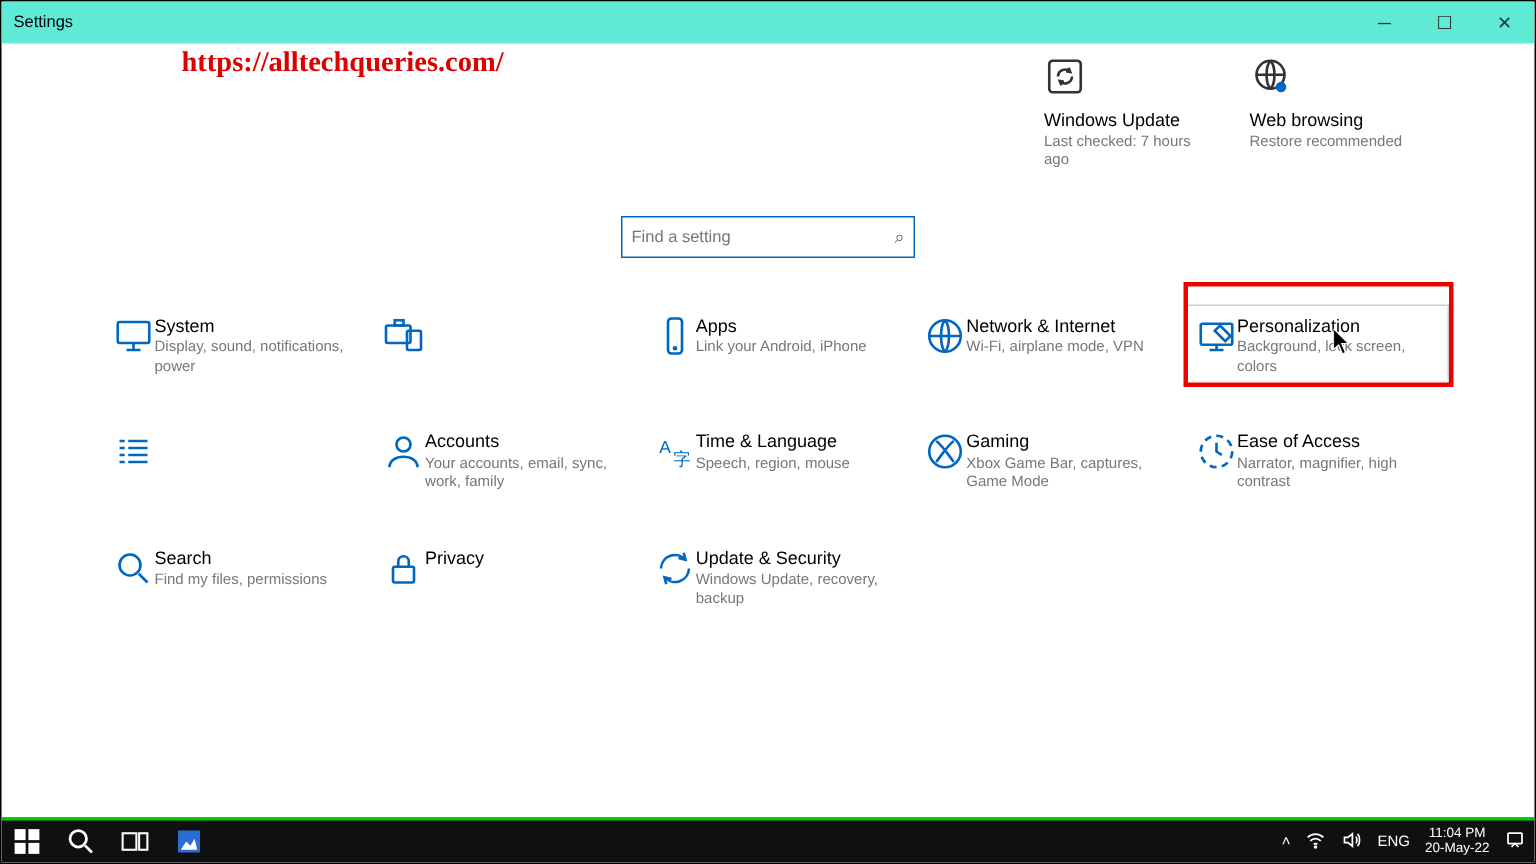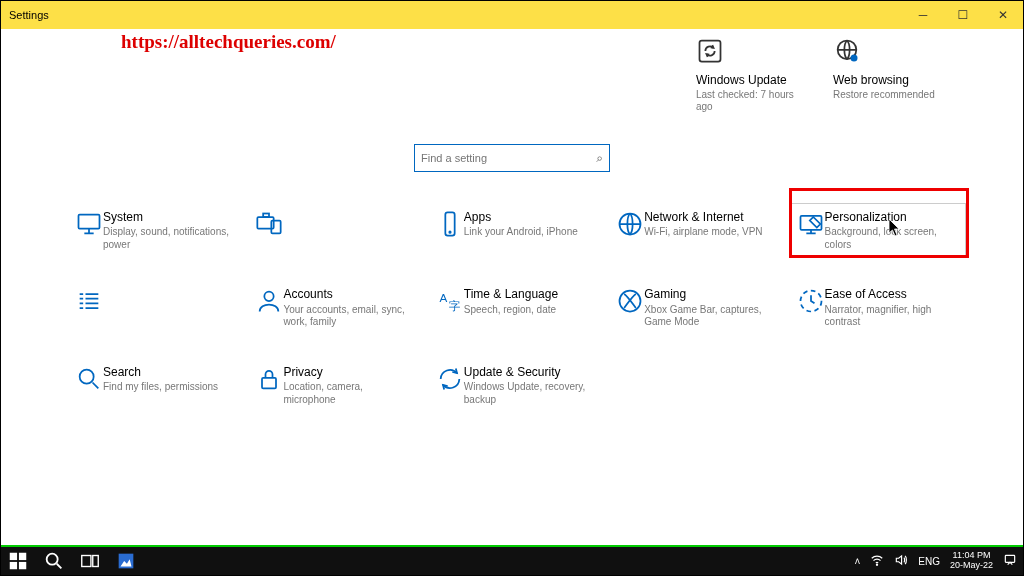--- a/index.html
+++ b/index.html
@@ -1,18 +1,18 @@
 <!DOCTYPE html>
 <html><head>
 <meta charset="utf-8">
 <style>
 * { margin: 0; padding: 0; box-sizing: border-box; font-family: "Segoe UI", Tahoma, sans-serif; }
 body { width: 1024px; height: 576px; overflow: hidden; background: #fff; position: relative; border: 1px solid #000; }
 
-.titlebar { height: 28px; display: flex; align-items: center; justify-content: space-between; padding: 0 0 0 8px; font-size: 11px; background: #fde047; }
+.titlebar { height: 28px; display: flex; align-items: center; justify-content: space-between; padding: 0 0 0 8px; font-size: 11px; background: #5eead4; }
 .titlebar .ctrls { display: flex; }
 .titlebar .ctrls div { width: 40px; height: 28px; display: flex; align-items: center; justify-content: center; font-size: 12px; color: #333; }
 
 .watermark { position: absolute; top: 30px; left: 120px; color: #d00; font-family: "Times New Roman", serif; font-weight: bold; font-size: 19px; }
 
 .top-tiles { position: absolute; top: 36px; right: 80px; display: flex; gap: 27px; }
 .top-tile { width: 110px; display: flex; flex-direction: column; align-items: flex-start; }
 .top-tile .ticon { width: 28px; height: 28px; margin-bottom: 8px; color: #333; }
 .top-tile .ttitle { font-size: 12px; color: #000; margin-bottom: 2px; }
 .top-tile .tsub { font-size: 10px; color: #777; line-height: 1.2; }
@@ -148,21 +148,21 @@
         <div class="csub">Your accounts, email, sync, work, family</div>
       </div>
   </div>
   <div class="cat">
     <div class="cicon"><svg viewBox="0 0 24 24" fill="none" stroke="currentColor" stroke-width="1.5">
           <text x="3" y="13" font-size="10" fill="currentColor" stroke="none">A</text>
           <text x="11" y="20" font-size="10" fill="currentColor" stroke="none">字</text>
         </svg></div>
     <div class="ctxt">
         <div class="ctitle">Time &amp; Language</div>
-        <div class="csub">Speech, region, date</div>
+        <div class="csub">Speech, region, mouse</div>
       </div>
   </div>
   <div class="cat">
     <div class="cicon"><svg viewBox="0 0 24 24" fill="none" stroke="currentColor" stroke-width="1.5">
           <circle cx="12" cy="12" r="9"></circle>
           <path d="M7 6c3 2 7 8 10 12M17 6c-3 2-7 8-10 12"></path>
         </svg></div>
     <div class="ctxt">
         <div class="ctitle">Gaming</div>
         <div class="csub">Xbox Game Bar, captures, Game Mode</div>
@@ -188,21 +188,20 @@
         <div class="csub">Find my files, permissions</div>
       </div>
   </div>
   <div class="cat">
     <div class="cicon"><svg viewBox="0 0 24 24" fill="none" stroke="currentColor" stroke-width="1.5">
           <rect x="6" y="11" width="12" height="9" rx="1"></rect>
           <path d="M9 11V8a3 3 0 0 1 6 0v3"></path>
         </svg></div>
     <div class="ctxt">
         <div class="ctitle">Privacy</div>
-        <div class="csub">Location, camera, microphone</div>
       </div>
   </div>
   <div class="cat">
     <div class="cicon"><svg viewBox="0 0 24 24" fill="none" stroke="currentColor" stroke-width="1.5">
           <path d="M4 12a8 8 0 0 1 14-5M20 12a8 8 0 0 1-14 5"></path>
           <path d="M17 3l1 4-4-1M7 21l-1-4 4 1"></path>
         </svg></div>
     <div class="ctxt">
         <div class="ctitle">Update &amp; Security</div>
         <div class="csub">Windows Update, recovery, backup</div>

